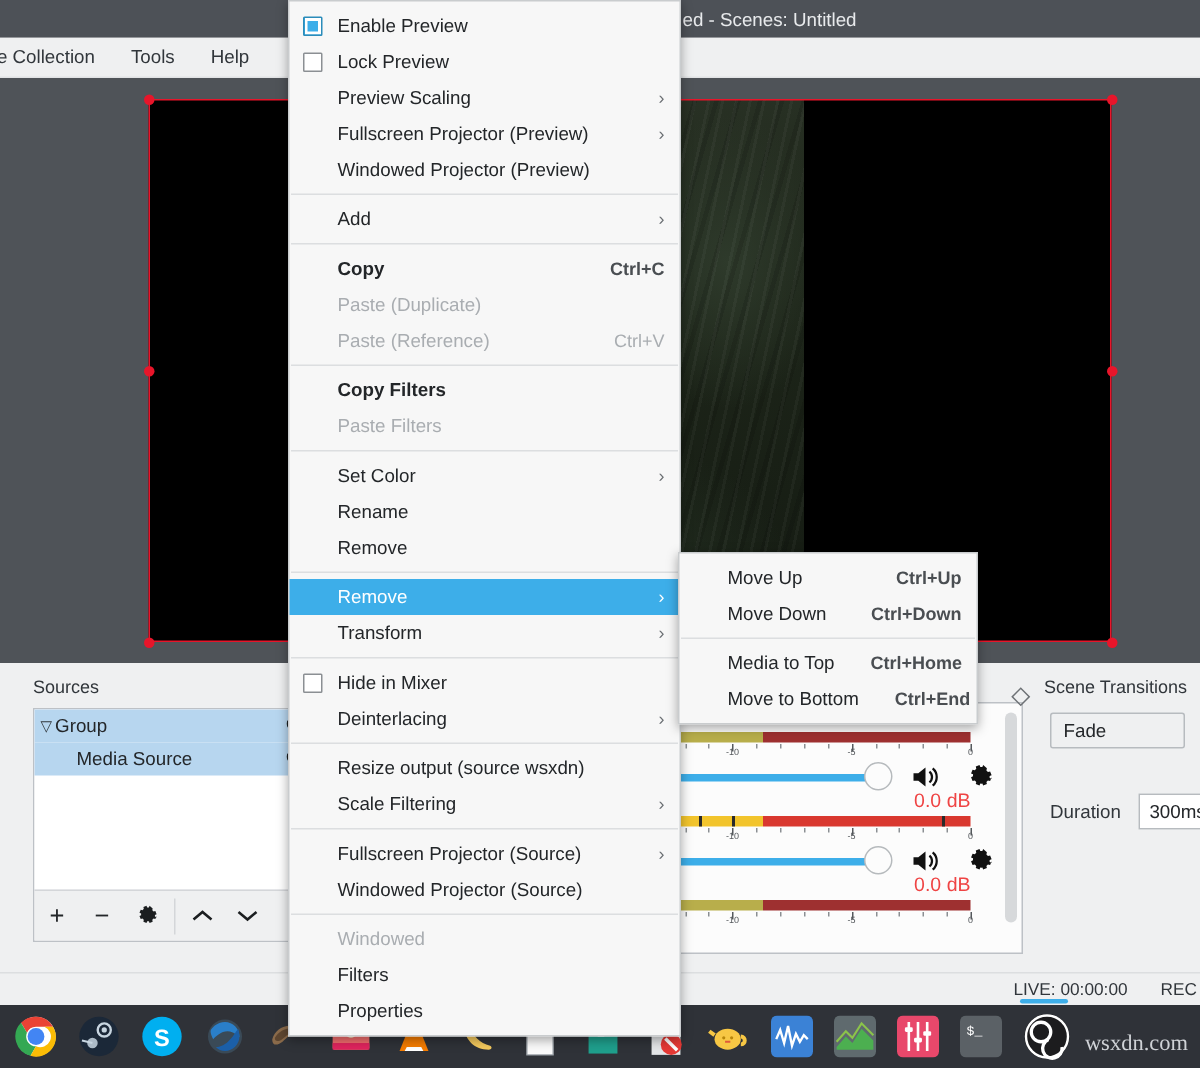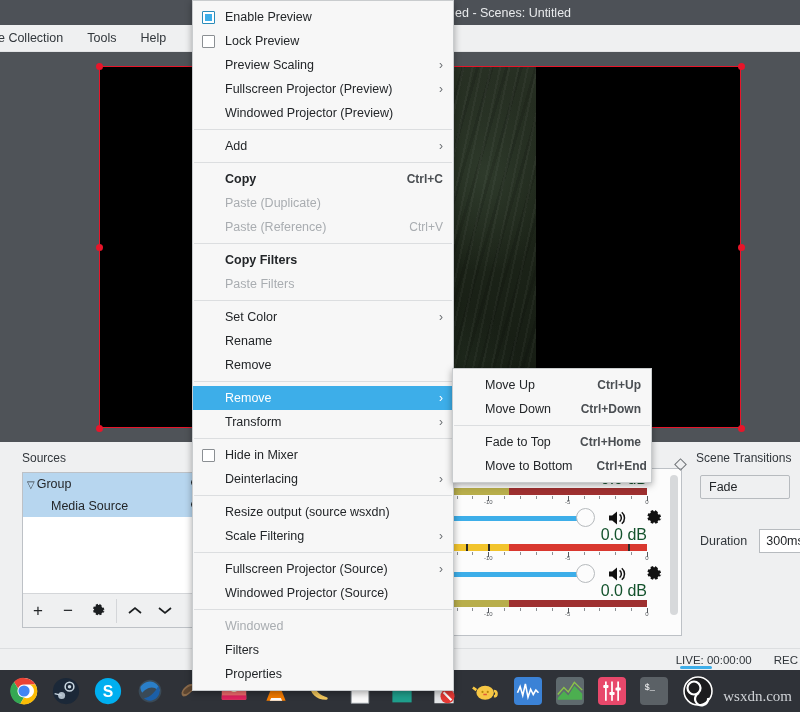--- a/index.html
+++ b/index.html
@@ -135,21 +135,21 @@
   .tb-btn { width: 30px; height: 32px; display:flex; align-items:center; justify-content:center;
     font-size: 17px; color: #232629; }
   .tb-sep { width: 1px; height: 24px; background: #d4d6d9; margin: 0 3px; }
 
   
   #mixer-panel { left: 230px; top: 4px; width: 452px; height: 190px; }
   #mixer-body { position: absolute; left: 0px; top: 22px; width: 452px; height: 168px;
     background: #fcfcfc; border: 1px solid #bdc1c6; overflow: hidden; }
   .track { position: relative; height: 56px; padding: 2px 30px 0 8px; }
   .track-db {
-    position: absolute; right: 34px; top: 1px; font-size: 16px; color: #14532d;
+    position: absolute; right: 34px; top: 1px; font-size: 13px; color: #ef4444;
   }
   .meter {
     position: absolute; left: -60px; right: 34px; top: 19px; height: 7px;
     background: linear-gradient(90deg,
       #3ba935 0%, #3ba935 42%,
       #b8ae4b 42%, #b8ae4b 71%,
       #9e3030 71%, #9e3030 100%);
   }
   .meter.active {
     background: linear-gradient(90deg,
@@ -789,21 +789,21 @@
         <span class="accel">Ctrl+Up</span>
       </div>
       <div class="mi">
         <span class="pad"></span>
         <span class="label">Move Down</span>
         <span class="accel">Ctrl+Down</span>
       </div>
       <div class="sep"></div>
       <div class="mi">
         <span class="pad"></span>
-        <span class="label">Fade to Top</span>
+        <span class="label">Media to Top</span>
         <span class="accel">Ctrl+Home</span>
       </div>
       <div class="mi">
         <span class="pad"></span>
         <span class="label">Move to Bottom</span>
         <span class="accel">Ctrl+End</span>
       </div>
     </div>
 
 </div>

